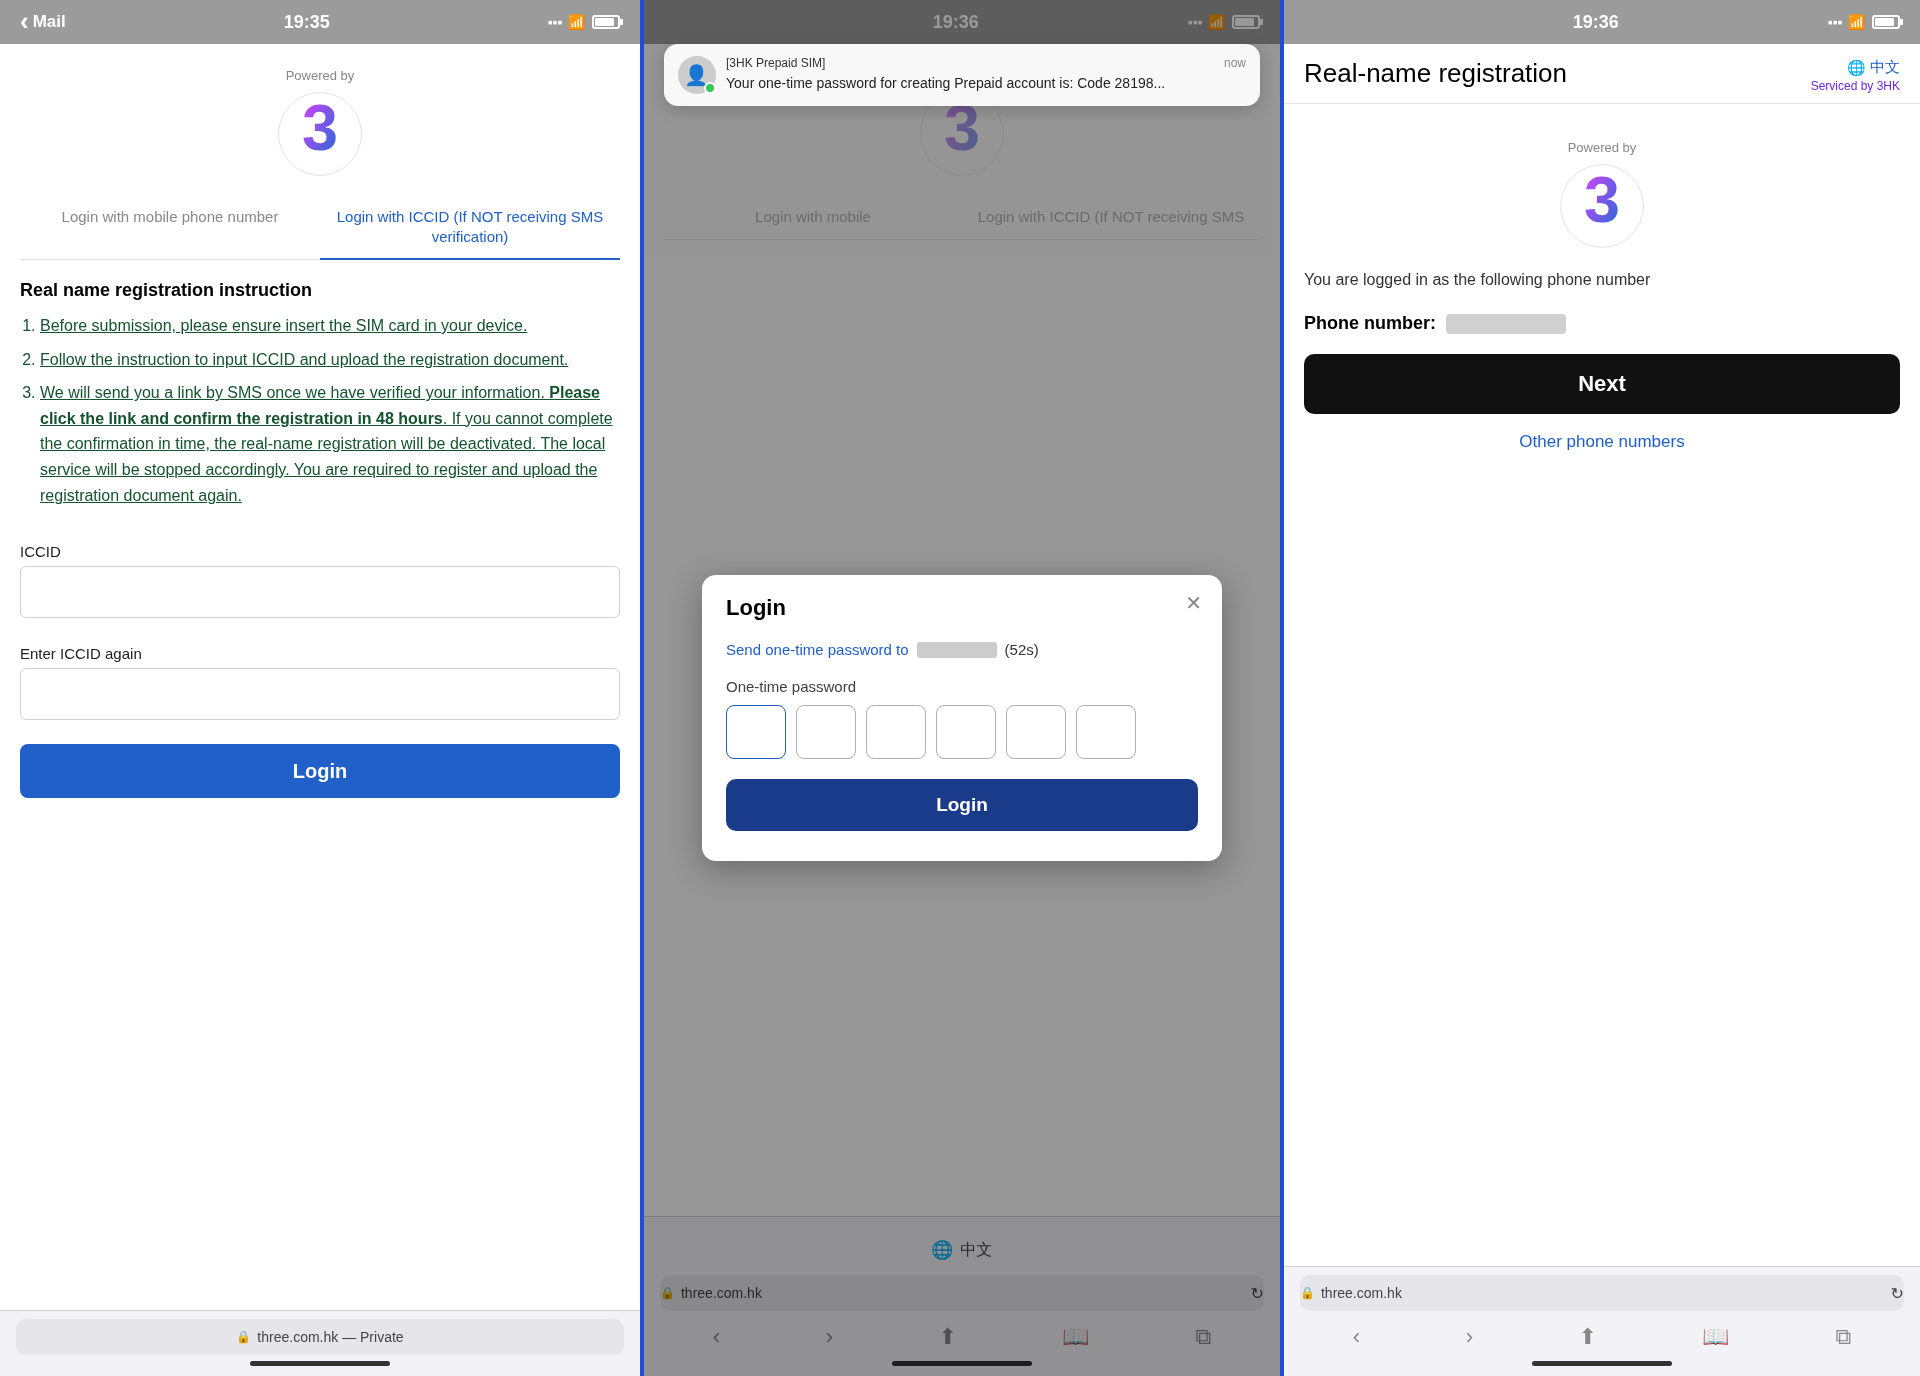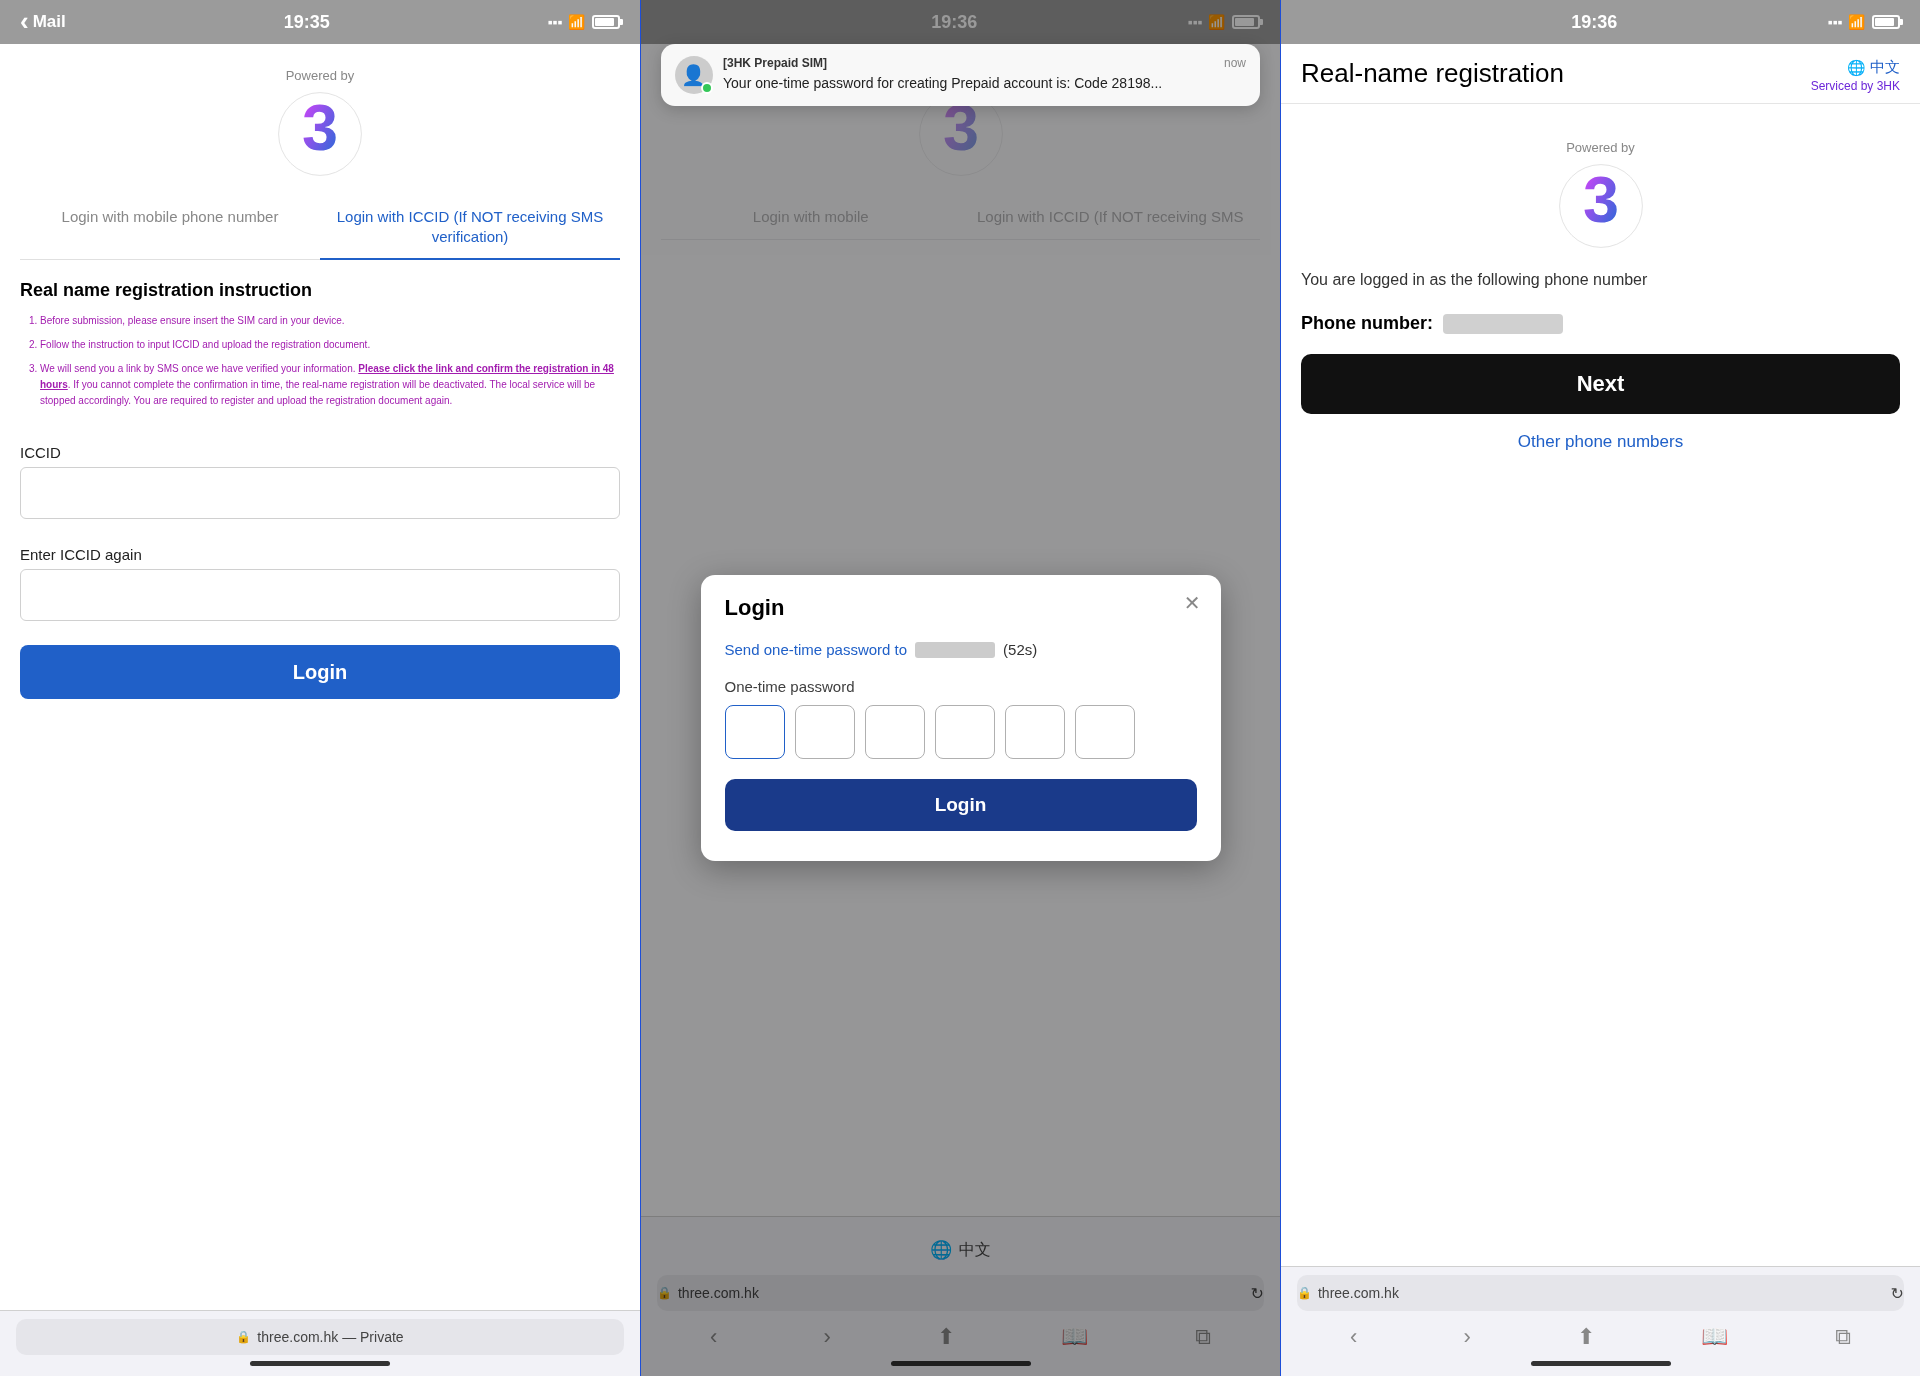--- a/index.html
+++ b/index.html
@@ -17,21 +17,21 @@
     .phone {
       position: relative;
       width: 640px;
       height: 1376px;
       background: #f2f2f7;
       display: flex;
       flex-direction: column;
       overflow: hidden;
     }
     .phone + .phone {
-      border-left: 1px solid #1d4ed8;
+      border-left: 4px solid #1d4ed8;
     }
 
     
     .status-bar {
       background: #9b9b9b;
       color: white;
       height: 44px;
       display: flex;
       align-items: center;
       justify-content: space-between;
@@ -131,23 +131,24 @@
     .instruction-section {
       padding: 20px 20px 12px;
     }
     .instruction-title {
       font-size: 18px;
       font-weight: 700;
       margin-bottom: 12px;
     }
     .instruction-list {
       padding-left: 20px;
-      font-size: 10px;
-      color: #a21caf;
+      font-size: 16px;
+      color: #14532d;
       line-height: 1.6;
+      text-decoration: underline;
     }
     .instruction-list li {
       margin-bottom: 8px;
     }
     .link-text {
       font-weight: 700;
       text-decoration: underline;
     }
 
     
@@ -265,21 +266,21 @@
       border: 2px solid white;
     }
     .notif-content { flex: 1; }
     .notif-header {
       display: flex;
       justify-content: space-between;
       font-size: 12px;
       color: #888;
       margin-bottom: 4px;
     }
-    .notif-app { font-weight: 700; color: #333; font-size: 12px; }
+    .notif-app { font-weight: 400; color: #333; font-size: 12px; }
     .notif-time { font-size: 12px; color: #888; }
     .notif-text { font-size: 14px; color: #222; line-height: 1.4; }
 
     
     .modal-overlay {
       position: absolute;
       top: 0; left: 0; right: 0; bottom: 0;
       background: rgba(0,0,0,0.4);
       z-index: 5;
       display: flex;

